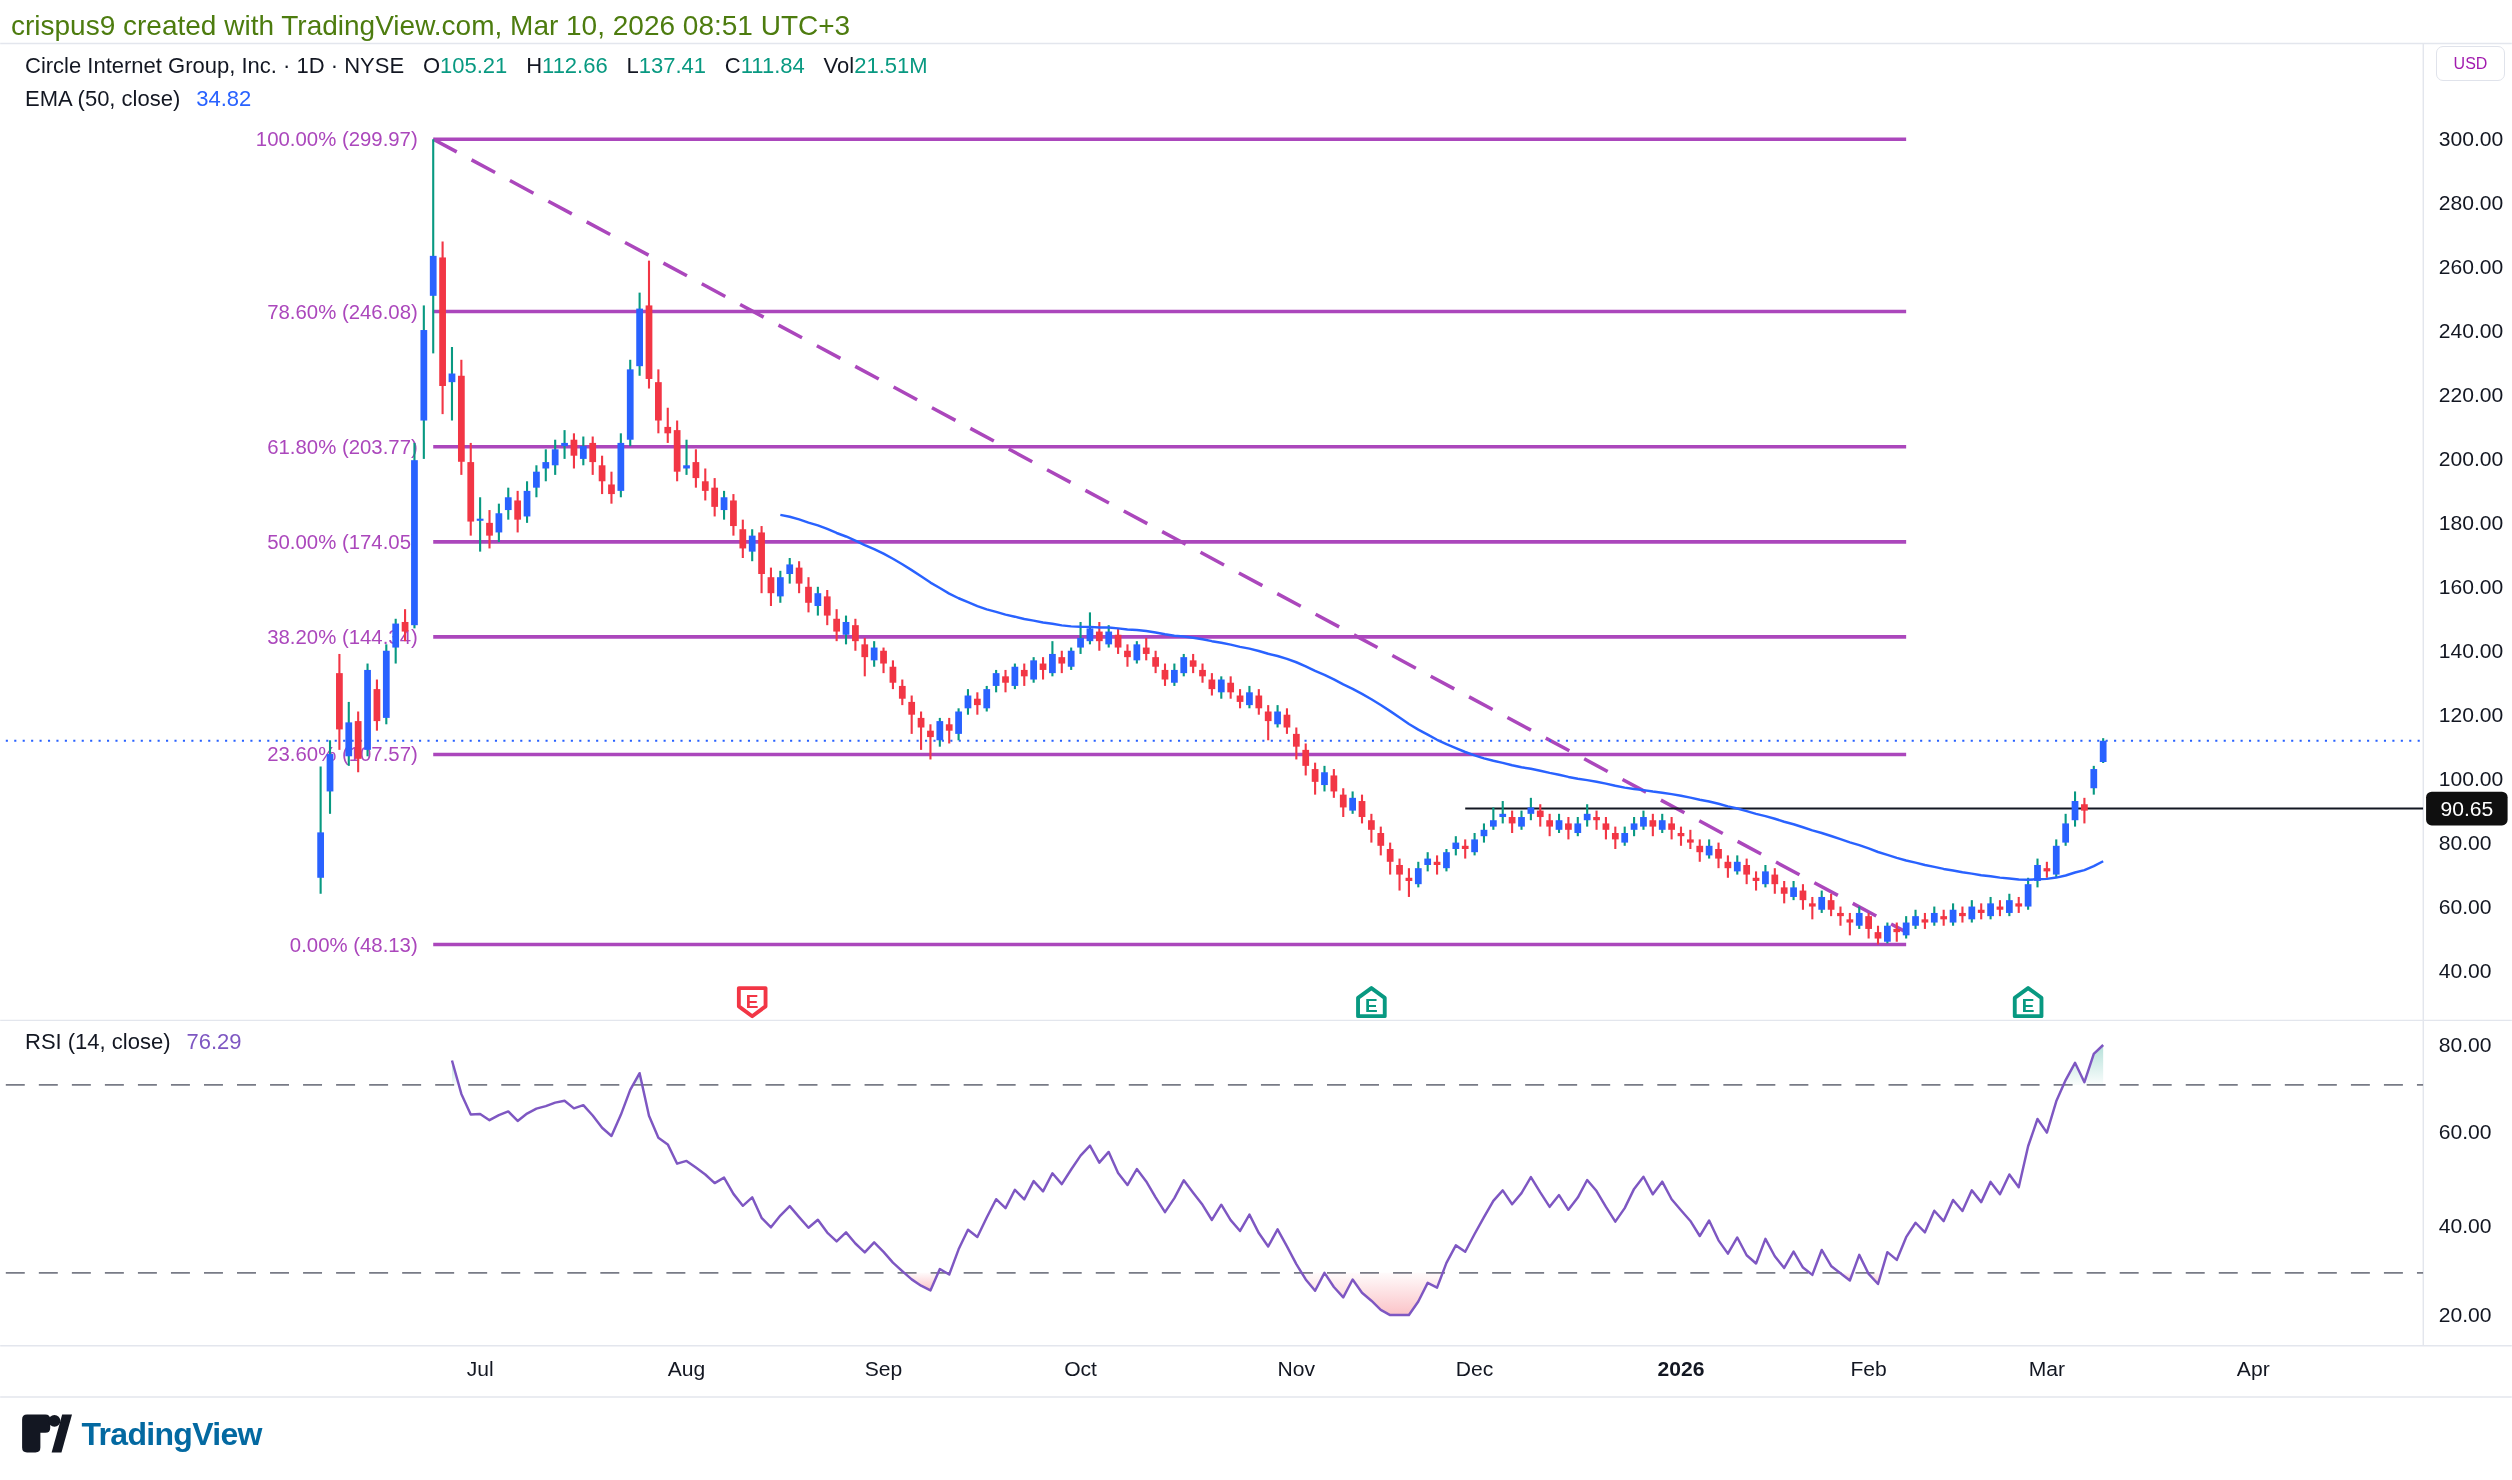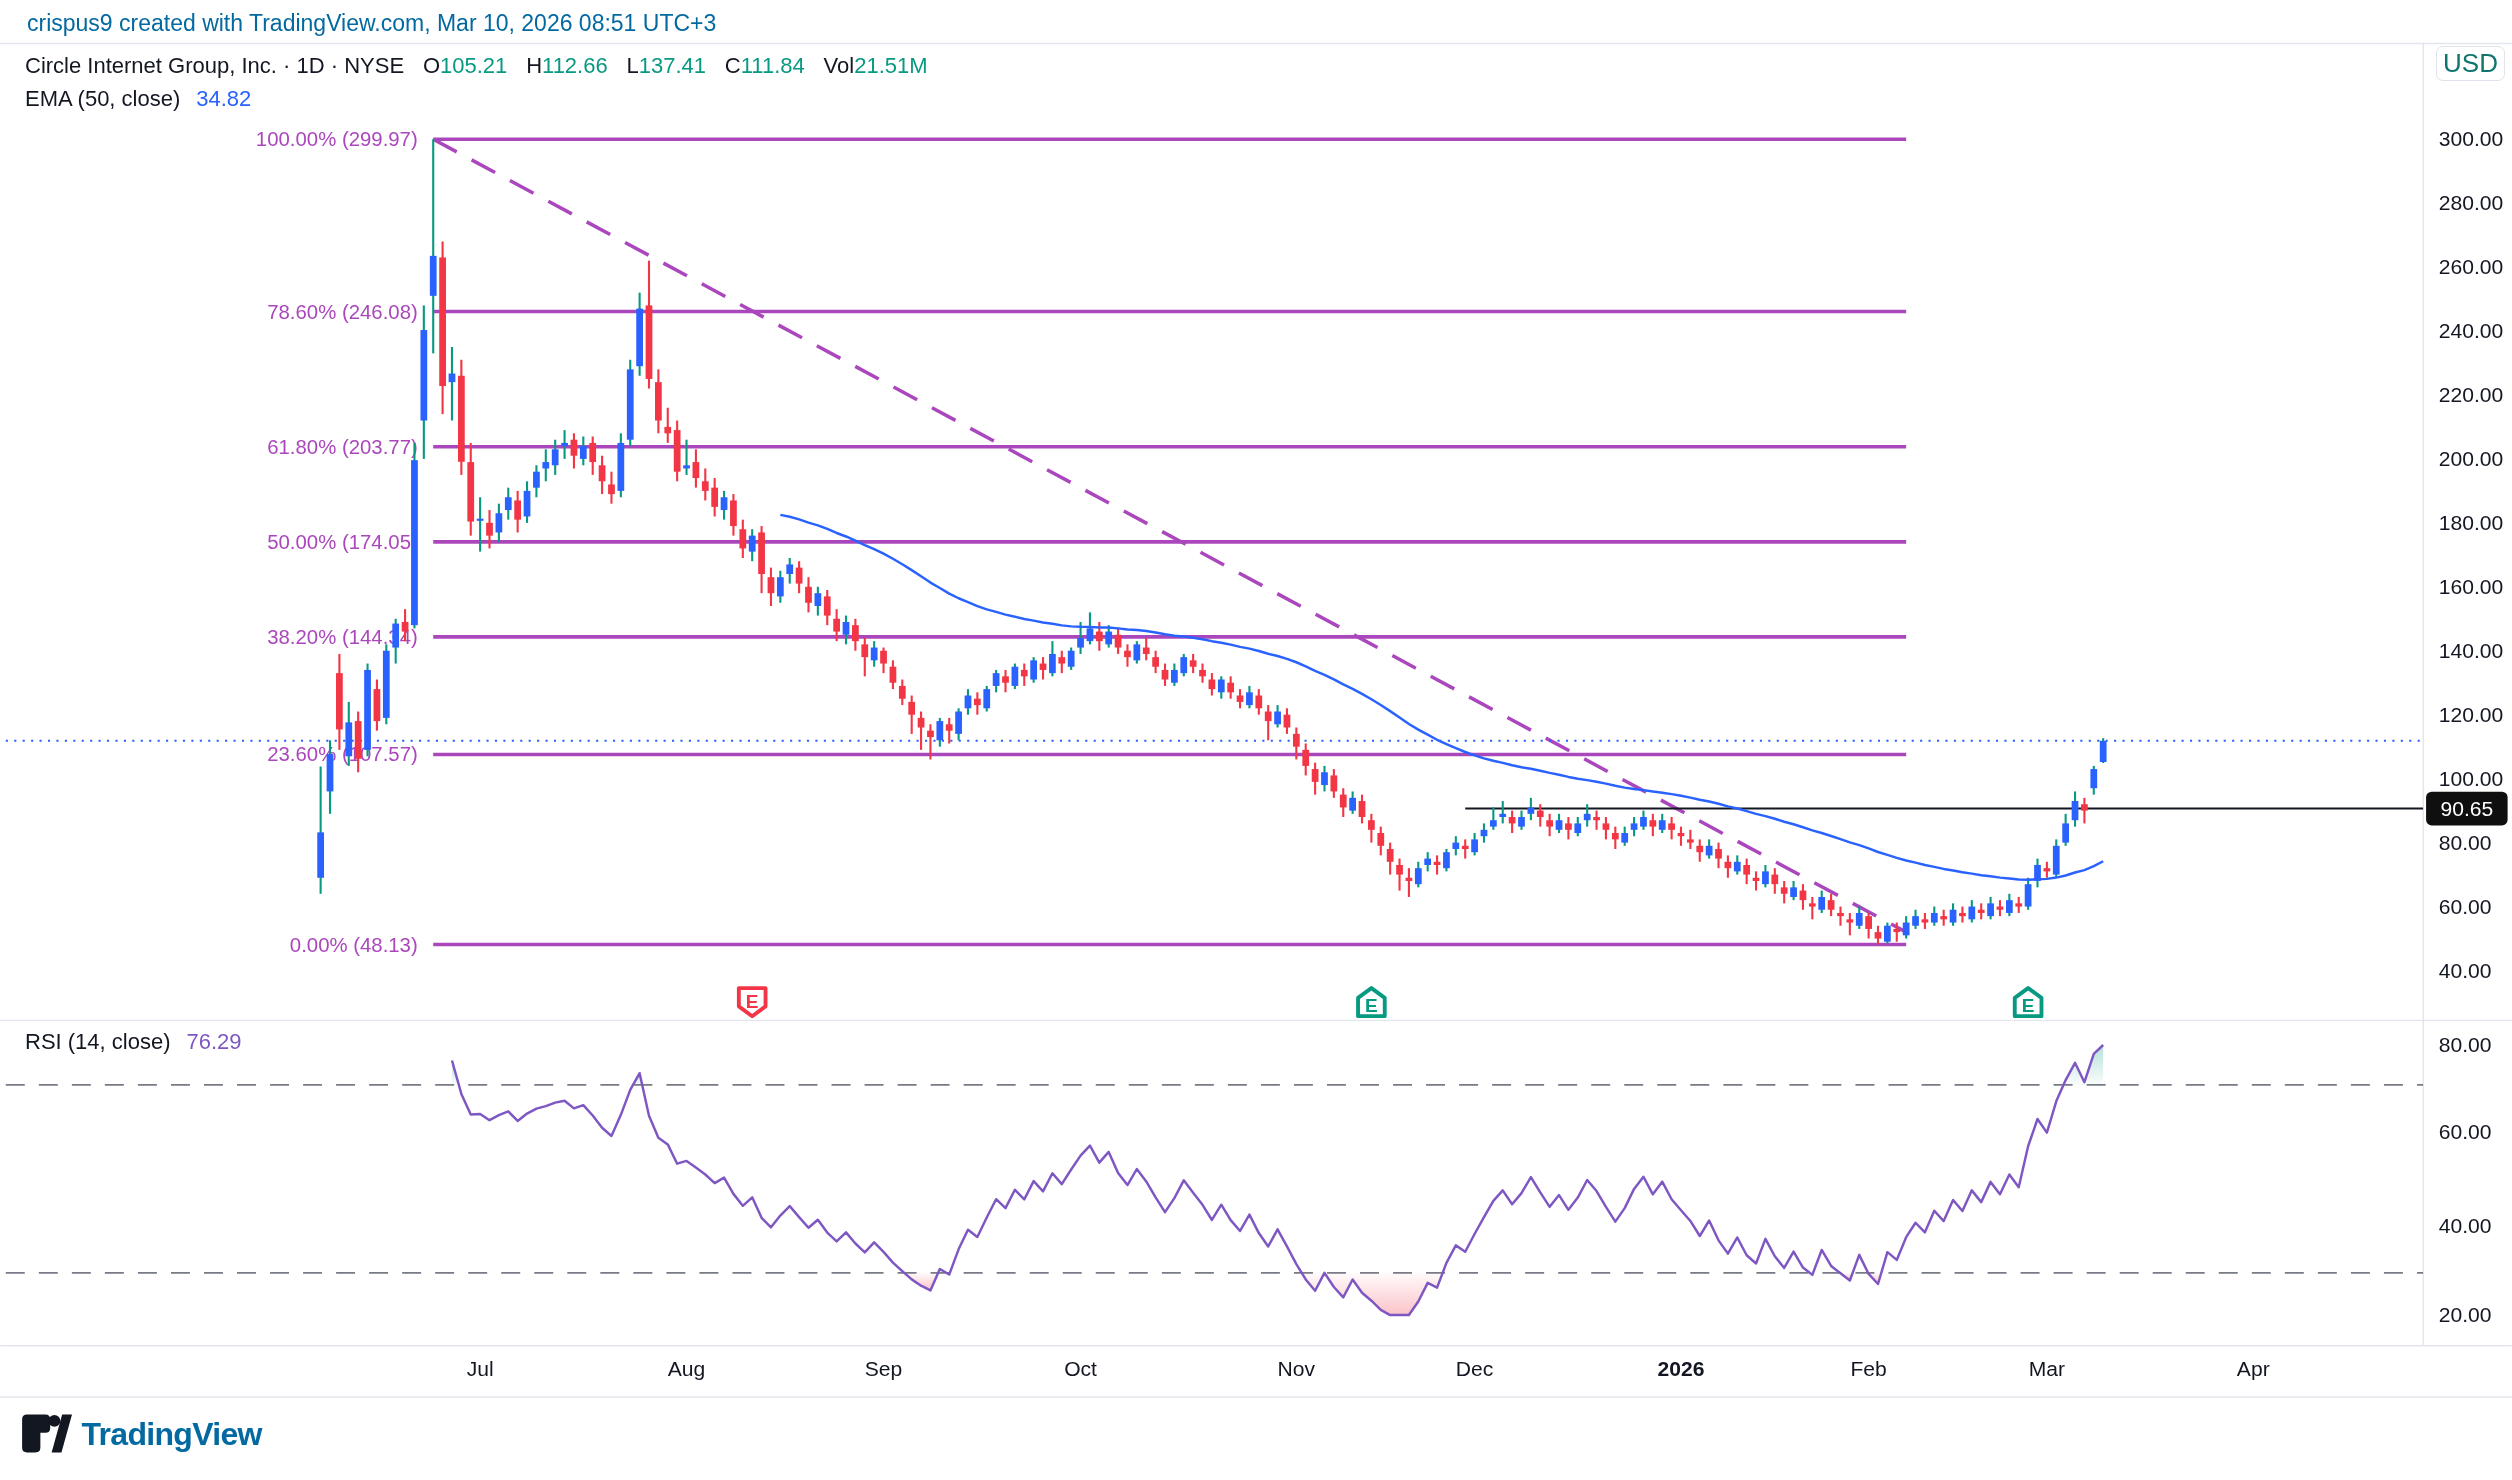--- a/index.html
+++ b/index.html
@@ -1,30 +1,30 @@
 <!DOCTYPE html>
 <html style="font-size:11.2px"><head>
 <meta charset="utf-8">
 <style>
   html,body{margin:0;padding:0;background:#ffffff;width:2512px;height:1480px;overflow:hidden;}
   *{box-sizing:border-box;}
   body{font-family:"Liberation Sans","DejaVu Sans",sans-serif;color:#131722;}
   #app{position:relative;width:2512px;height:1480px;background:#fff;}
   #chart-svg{position:absolute;left:0;top:0;width:2512px;height:1480px;}
-  .attribution{position:absolute;left:27px;top:9.8px;font-size:23px;color:#0369a1;}
+  .attribution{position:absolute;left:11px;top:9.8px;font-size:28px;color:#4d7c0f;}
   .legend-row1{position:absolute;left:25px;top:53px;font-size:22px;white-space:nowrap;}
   .legend-row2{position:absolute;left:25px;top:86px;font-size:22px;white-space:nowrap;}
   .rsi-legend{position:absolute;left:25px;top:1029px;font-size:22px;white-space:nowrap;}
   .k{color:#131722;}
   .v-up{color:#089981;}
   .v-ema{color:#2962FF;margin-left:9.8px;}
   .v-rsi{color:#7E57C2;margin-left:9.8px;margin-top:12px;}
   .pair{margin-left:12.7px;}
   .usd-btn{position:absolute;left:2436px;top:46px;width:69px;height:35px;border:1.4px solid #E0E3EB;
-    border-radius:7px;display:flex;align-items:center;justify-content:center;font-size:26px;color:#0f766e;background:#fff;}
+    border-radius:7px;display:flex;align-items:center;justify-content:center;font-size:16px;color:#a21caf;background:#fff;}
   .logo{position:absolute;left:19.7px;top:1411px;display:flex;align-items:center;gap:9.8px;}
   .logo-text{font-size:32px;font-weight:800;letter-spacing:-0.7px;color:#0369a1;}
 </style>
 </head>
 <body>
 
 <div id="app">
 
   <svg id="chart-svg" xmlns="http://www.w3.org/2000/svg" viewBox="0 0 3574 2106" width="2512" height="1480">
       <defs>

